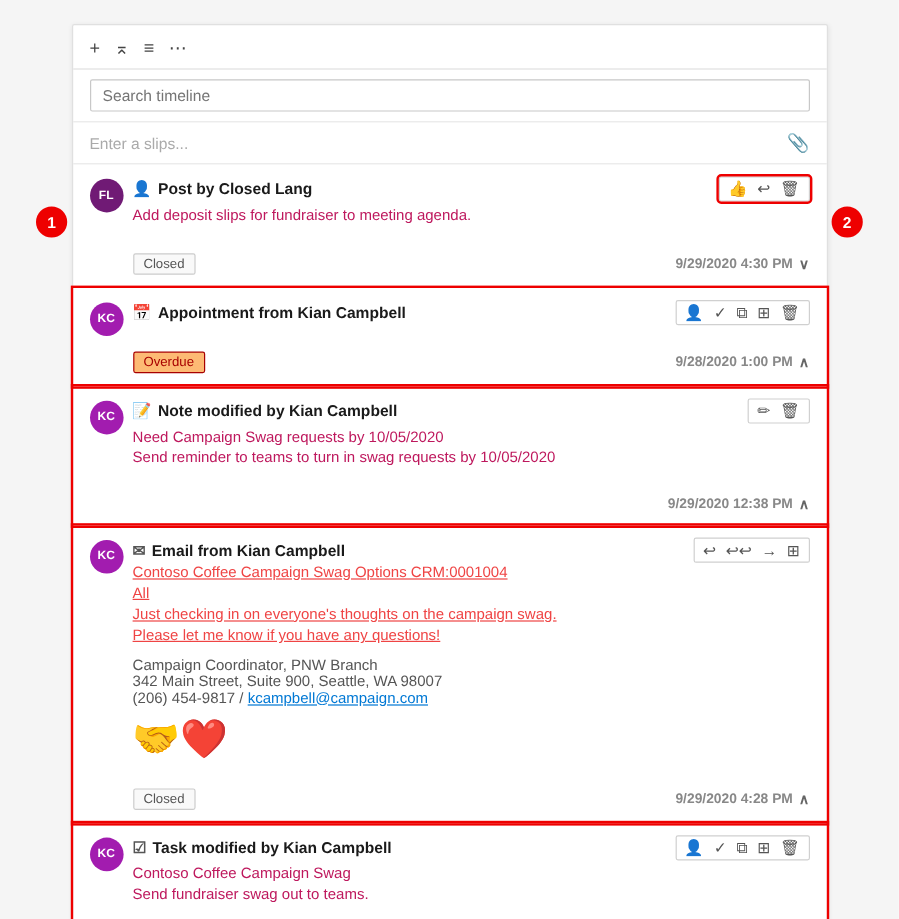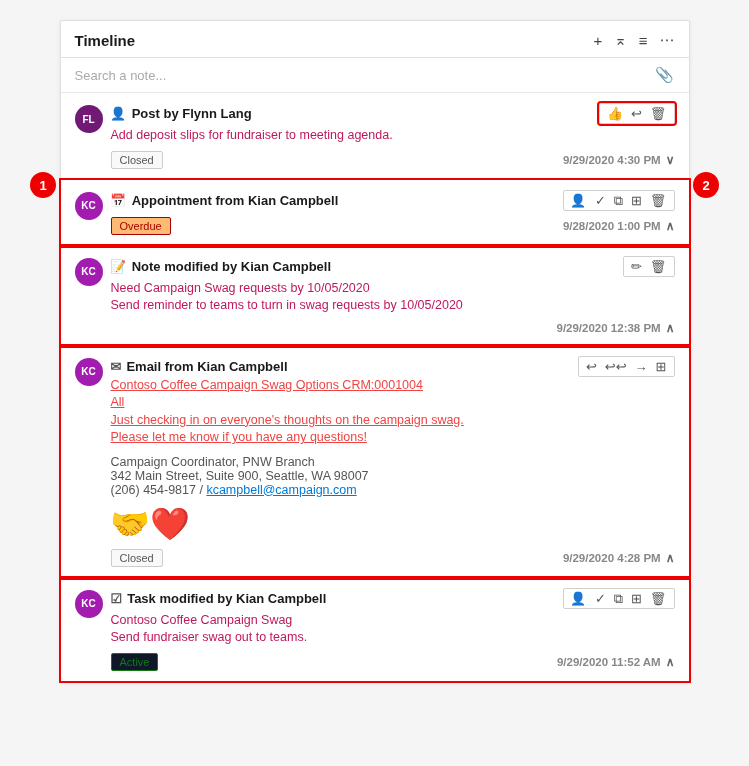--- a/index.html
+++ b/index.html
@@ -146,21 +146,21 @@
     .tl-body {
       font-size: 12.5px;
       color: #be185d;
       margin-top: 3px;
       line-height: 1.4;
     }
     .tl-footer {
       display: flex;
       align-items: center;
       justify-content: space-between;
-      margin-top: 6px;
+      margin-top: 22px;
     }
     .badge {
       font-size: 11px;
       padding: 2px 8px;
       border-radius: 2px;
       border: 1px solid #ccc;
       color: #555;
       background: #f9f9f9;
     }
     .badge-overdue {
@@ -225,45 +225,47 @@
 <body>
 
 <div class="outer-container">
 
   <div class="annotation ann-1">1</div>
   <div class="annotation ann-2">2</div>
 
   <div class="panel">
 
     <div class="panel-header">
-      <span class="panel-title">Timeline</span>
       <div class="header-icons">
         <span class="header-icon">+</span>
         <span class="header-icon">⌅</span>
         <span class="header-icon">≡</span>
         <span class="header-icon">⋯</span>
       </div>
     </div>
 
+    <div class="search-bar">
+      <input class="search-input" type="text" placeholder="Search timeline" style="">
+    </div>
 
     <div class="note-bar">
-      <span class="note-placeholder">Search a note...</span>
+      <span class="note-placeholder">Enter a slips...</span>
       <span class="note-clip">📎</span>
     </div>
 
     <div class="timeline-items">
 
       <div class="tl-item">
         <div class="tl-row">
           <div class="avatar avatar-fl">FL</div>
           <div class="tl-content">
             <div class="tl-title-row">
               <div class="tl-title">
                 <span class="tl-title-icon">👤</span>
-                <span>Post by Flynn Lang</span>
+                <span>Post by Closed Lang</span>
               </div>
               <div class="tl-actions red-box">
                 <span class="tl-action-btn">👍</span>
                 <span class="tl-action-btn">↩</span>
                 <span class="tl-action-btn">🗑</span>
               </div>
             </div>
             <div class="tl-body">Add deposit slips for fundraiser to meeting agenda.</div>
             <div class="tl-footer">
               <span class="badge">Closed</span>

